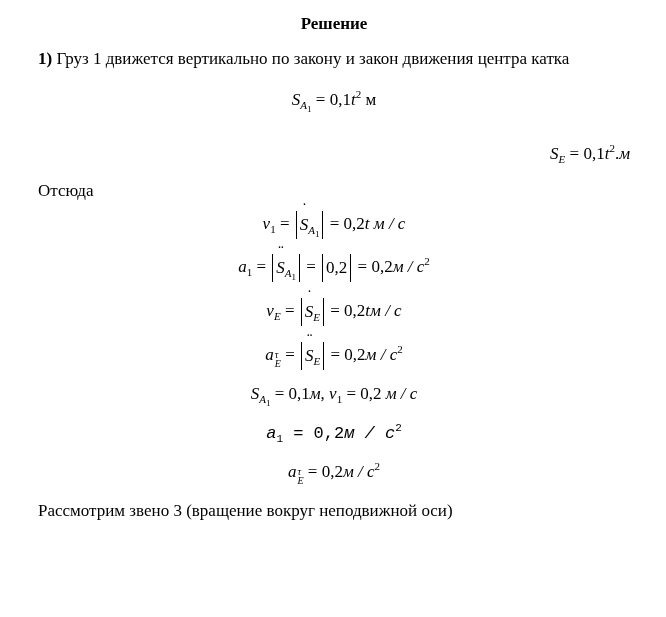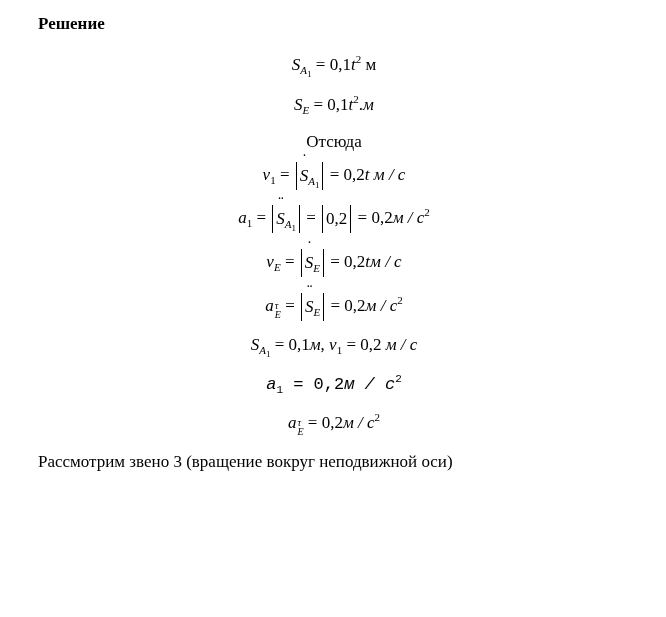--- a/index.html
+++ b/index.html
@@ -3,25 +3,25 @@
 <meta charset="utf-8">
 <style>
   html,body{margin:0;padding:0;background:#ffffff;}
   body{
     width:666px;height:617px;overflow:hidden;
     font-family:"Liberation Serif","DejaVu Serif",serif;
     color:#000;
   }
   .page{box-sizing:border-box;width:666px;padding:10px 36px 0 38px;}
   .title{
-    font-weight:bold;font-size:17px;line-height:20px;margin-top:4px;
+    text-align:center;font-weight:bold;font-size:17px;line-height:20px;margin-top:4px;
   }
   .para{font-size:17px;line-height:20px;margin-top:15px;}
   .bnum{font-weight:bold;}
-  .line{font-size:17px;line-height:20px;margin-top:12px;text-align:center;}
+  .line{font-size:17px;line-height:20px;margin-top:12px;}
   .final{font-weight:normal;font-size:17px;line-height:20px;margin-top:14px;}
   .frow{text-align:center;font-size:17px;height:30px;line-height:30px;}
   .m{display:inline-block;white-space:nowrap;line-height:30px;}
   .it{font-style:italic;}
   sub{font-size:11px;line-height:0;}
   sub.lts{font-style:italic;}
   sub sub{font-size:9px;font-style:normal;}
   sup{font-size:11px;line-height:0;font-style:normal;}
   .abs{
     display:inline-block;vertical-align:middle;height:28px;line-height:28px;
@@ -32,39 +32,40 @@
   .mk{
     position:absolute;top:-7px;left:55%;transform:translateX(-50%);
     font-style:normal;font-size:16px;line-height:10px;
   }
   .stk{
     display:inline-block;vertical-align:-7px;line-height:1;text-align:left;margin-left:1px;
   }
   .stk span{display:block;font-size:10px;font-style:italic;line-height:9px;}
   
   .mt-f1{margin-top:16px;}
-  .mt-f2{margin-top:10px;}
+  .mt-f2{margin-top:24px;text-align:right;}
   .mt-ots{margin-top:12px;}
   .mt-f3{margin-top:8px;}
   .mt-f4{margin-top:13px;}
   .mt-f5{margin-top:14px;}
   .mt-f6{margin-top:14px;}
   .mt-pri{margin-top:19px;}
   .mt-f7{margin-top:9px;}
   .mt-f8{margin-top:10px;font-family:Liberation Mono, monospace;}
   .mt-f9{margin-top:10px;}
   .mt-f10{margin-top:8px;}
 </style>
 </head>
 <body>
 
 <div class="page">
 
   <div class="title">Решение</div>
 
+  <div class="para"><span class="bnum">1)</span> <span>Груз 1 движется вертикально по закону и закон движения центра катка</span></div>
 
   <div class="frow mt-f1">
     <span class="m"><span class="it">S</span><sub class="lts"><span>A</span><sub>1</sub></sub> <span>=</span> <span>0,1</span><span class="it">t</span><sup>2</sup> <span>м</span></span>
   </div>
 
   <div class="frow mt-f2">
     <span class="m"><span class="it">S</span><sub class="lts">E</sub> <span>=</span> <span>0,1</span><span class="it">t</span><sup>2</sup><span>.</span><span class="it">м</span></span>
   </div>
 
   <div class="line mt-ots">Отсюда</div>

